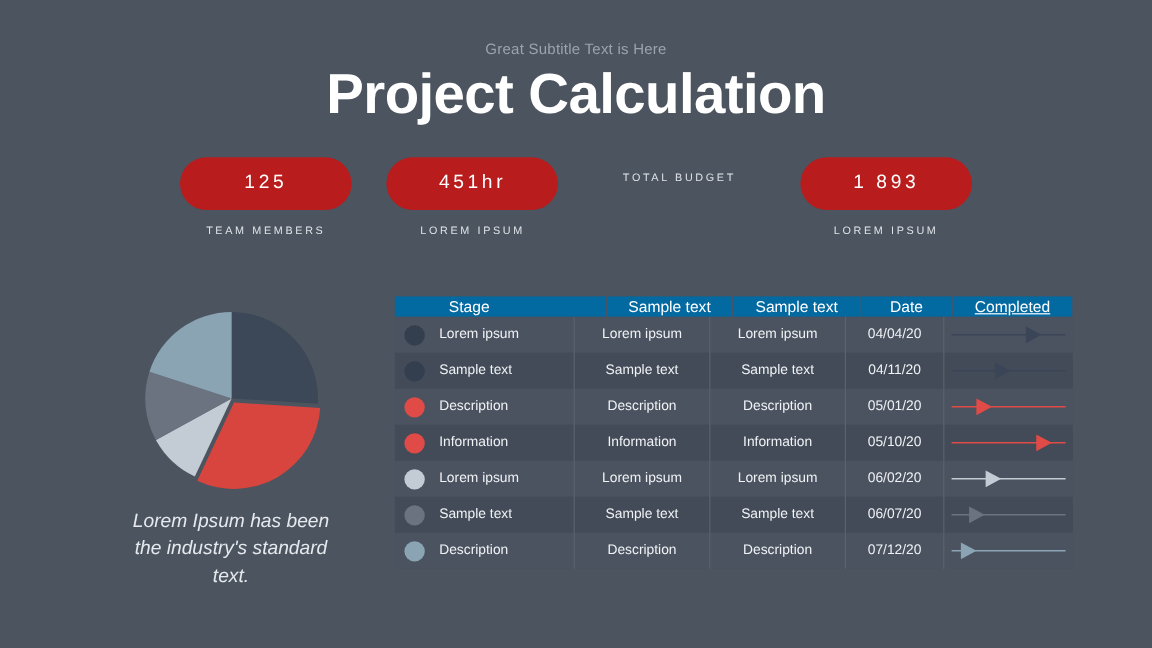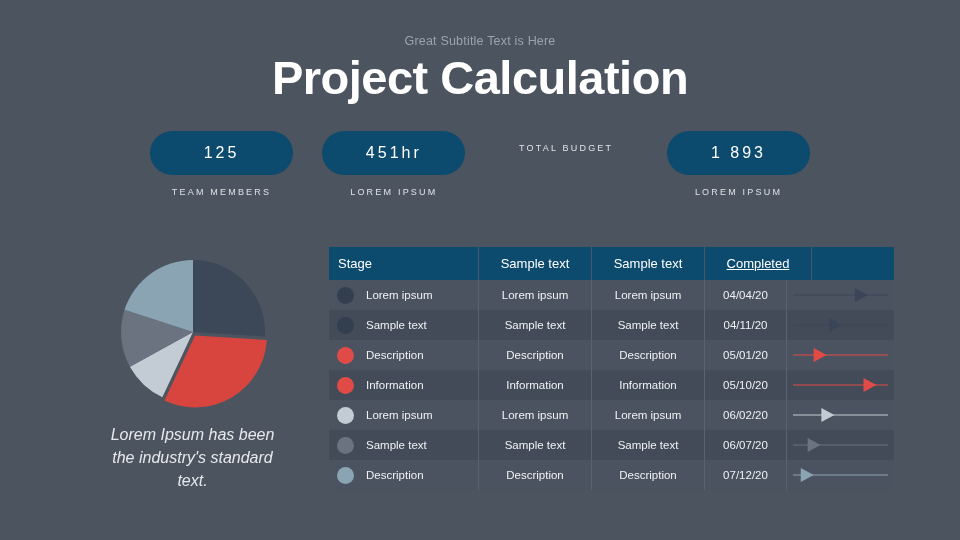--- a/index.html
+++ b/index.html
@@ -25,42 +25,42 @@
   }
 
   
   .kpis {
     position: absolute; top: 131px; left: 150px;
     width: 660px; display: flex; justify-content: space-between;
   }
   .kpi { width: 143px; }
   .kpi-pill {
     height: 44px; border-radius: 22px;
-    background: #0c4a6e;
+    background: #b91c1c;
     display: flex; align-items: center; justify-content: center;
     color: #ffffff; font-size: 16px; letter-spacing: 3px;
   }
   .kpi-label {
     margin-top: 12px; text-align: center;
     font-size: 9px; color: #dfe3e8;
     letter-spacing: 2.2px;
   }
 
   
   .pie-wrap { position: absolute; left: 100px; top: 252px; width: 185px; }
   .pie-svg { display: block; margin: 0 auto; }
   .pie-caption {
     margin-top: 11px; text-align: center;
     font-size: 16px; font-style: italic; color: #e6e9ed; line-height: 1.45;
   }
 
   
   .table { position: absolute; left: 329px; top: 247px; width: 565px; }
   .trow { display: flex; height: 30px; align-items: stretch; }
-  .trow.head { height: 33px; background: #0c4a6e; }
+  .trow.head { height: 17px; background: #0369a1; padding-left: 36px; }
   .trow.odd  { background: #4a535f; }
   .trow.even { background: #424b57; }
   .cell {
     display: flex; align-items: center;
     font-size: 11.5px; color: #f0f2f5;
     border-right: 1px solid #5a626d;
     padding: 0 6px;
   }
   .cell:last-child { border-right: none; }
   .trow.head .cell { color: #ffffff; font-size: 13px; border-right: 1px solid #4a5568; }
@@ -108,20 +108,21 @@
         <path d="M 80 80 L 11.523930826748952 57.75077640500376 A 72 72 0 0 1 79.99999999999999 8 Z" fill="#8ba4b4"></path>
       </svg>
     <div class="pie-caption">Lorem Ipsum has been the industry's standard text.</div>
   </div>
 
   <div class="table">
     <div class="trow head" id="table-head">
         <div class="cell c-stage">Stage</div>
         <div class="cell c-mid" style="justify-content: center;">Sample text</div>
         <div class="cell c-mid" style="justify-content: center;">Sample text</div>
+        <div class="cell c-date" style="justify-content: center;">Date</div>
         <div class="cell c-done" style="justify-content: center;">Completed</div>
       </div>
     <div id="table-body">
         <div class="trow odd">
           <div class="cell c-stage">
             <span class="dot" style="background:#333e4e"></span>
             <span class="stage-text">Lorem ipsum</span>
           </div>
           <div class="cell c-mid">Lorem ipsum</div>
           <div class="cell c-mid">Lorem ipsum</div>

